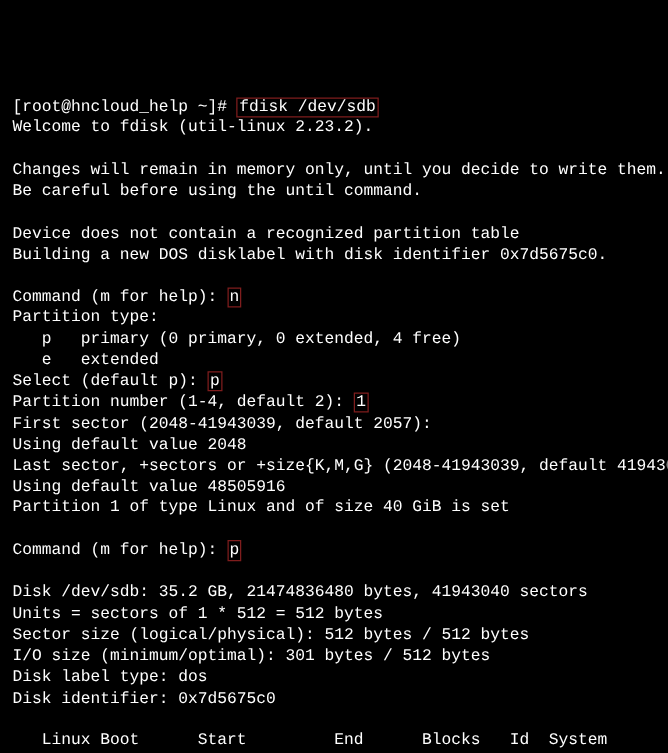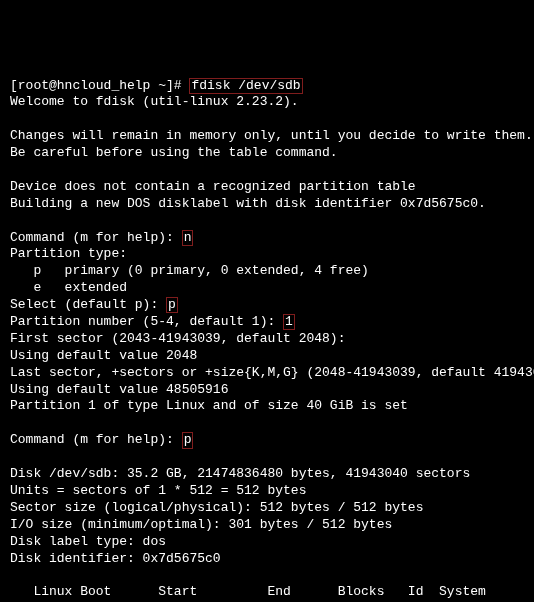--- a/index.html
+++ b/index.html
@@ -21,32 +21,32 @@
 </style>
 </head>
 <body>
 
 
 
 <span><span>[root@hncloud_help ~]# </span><span class="hl">fdisk /dev/sdb</span></span>
 <span>Welcome to fdisk (util-linux 2.23.2).</span>
 <span></span>
 <span>Changes will remain in memory only, until you decide to write them.</span>
-<span>Be careful before using the table command.</span>
+<span>Be careful before using the until command.</span>
 <span></span>
 <span>Device does not contain a recognized partition table</span>
 <span>Building a new DOS disklabel with disk identifier 0x7d5675c0.</span>
 <span></span>
 <span><span>Command (m for help): </span><span class="hl">n</span></span>
 <span>Partition type:</span>
 <span>   p   primary (0 primary, 0 extended, 4 free)</span>
 <span>   e   extended</span>
 <span><span>Select (default p): </span><span class="hl">p</span></span>
-<span><span>Partition number (5-4, default 1): </span><span class="hl">1</span></span>
-<span>First sector (2043-41943039, default 2048):</span>
+<span><span>Partition number (1-4, default 2): </span><span class="hl">1</span></span>
+<span>First sector (2048-41943039, default 2057):</span>
 <span>Using default value 2048</span>
 <span>Last sector, +sectors or +size{K,M,G} (2048-41943039, default 41943039):</span>
 <span>Using default value 48505916</span>
 <span>Partition 1 of type Linux and of size 40 GiB is set</span>
 <span></span>
 <span><span>Command (m for help): </span><span class="hl">p</span></span>
 <span></span>
 <span>Disk /dev/sdb: 35.2 GB, 21474836480 bytes, 41943040 sectors</span>
 <span>Units = sectors of 1 * 512 = 512 bytes</span>
 <span>Sector size (logical/physical): 512 bytes / 512 bytes</span>

